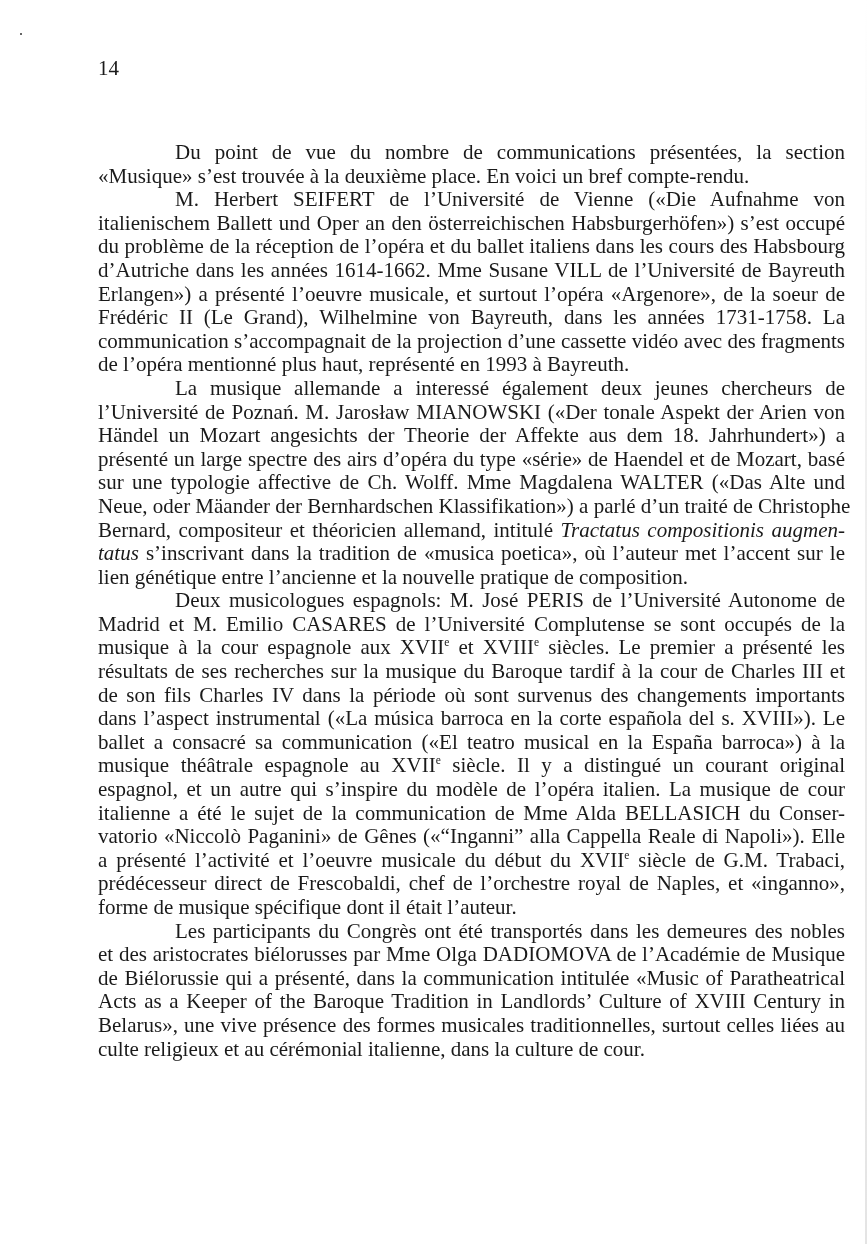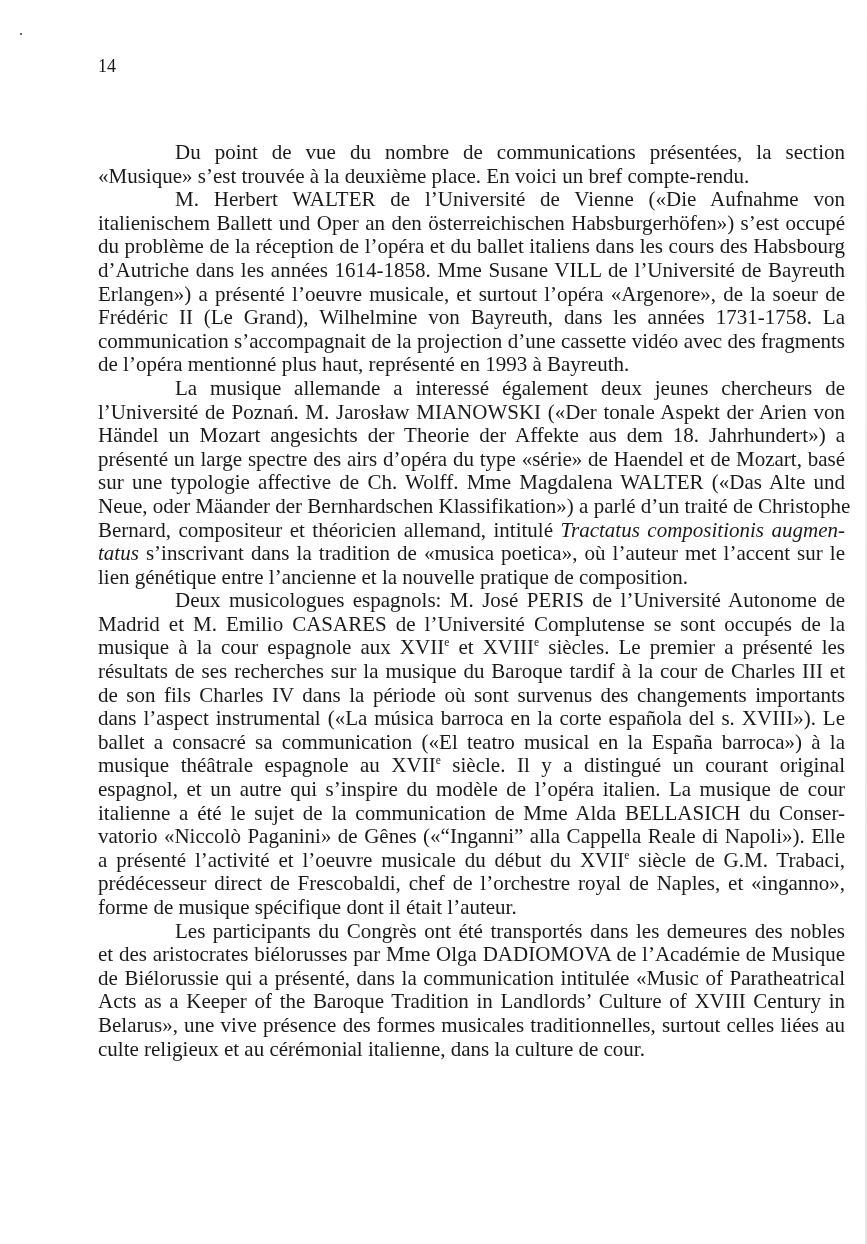--- a/index.html
+++ b/index.html
@@ -2,21 +2,21 @@
 <html><head>
 <meta charset="utf-8">
 <style>
   html, body { margin: 0; padding: 0; background: #ffffff; }
   body {
     width: 867px; height: 1244px; position: relative; overflow: hidden;
     font-family: "Liberation Serif", "DejaVu Serif", serif;
     color: #1a1a1a;
   }
   .speck { position: absolute; left: 20px; top: 33px; width: 2px; height: 2px; background: #666; }
-  .page-number { position: absolute; left: 98px; top: 56px; font-size: 18px; }
+  .page-number { position: absolute; left: 98px; top: 56px; font-size: 21px; }
   .text-block { position: absolute; left: 98px; top: 141px; width: 747px; }
   .line {
     display: block; height: 23.6px; line-height: 23.6px; font-size: 21px;
     text-align: justify; text-align-last: justify; white-space: nowrap; overflow: visible;
   }
   .line.indent { padding-left: 77px; }
   .line.last { text-align-last: left; }
   .paragraph { display: block; }
   .edge { position: absolute; right: 0; top: 0; width: 2px; height: 1244px; background: linear-gradient(#fff, #eee 40%, #e4e4e4); }
 </style>
@@ -29,24 +29,24 @@
 <div class="page-number">14</div>
 
 <div class="text-block">
 
   <div class="paragraph">
     <span class="line indent">Du point de vue du nombre de communications présentées, la section</span>
     <span class="line last">«Musique» s’est trouvée à la deuxième place. En voici un bref compte-rendu.</span>
   </div>
 
   <div class="paragraph">
-    <span class="line indent">M. Herbert WALTER de l’Université de Vienne («Die Aufnahme von</span>
+    <span class="line indent">M. Herbert SEIFERT de l’Université de Vienne («Die Aufnahme von</span>
     <span class="line">italienischem Ballett und Oper an den österreichischen Habsburgerhöfen») s’est occupé</span>
     <span class="line">du problème de la réception de l’opéra et du ballet italiens dans les cours des Habsbourg</span>
-    <span class="line">d’Autriche dans les années 1614-1858. Mme Susane VILL de l’Université de Bayreuth</span>
+    <span class="line">d’Autriche dans les années 1614-1662. Mme Susane VILL de l’Université de Bayreuth</span>
     <span class="line">Erlangen») a présenté l’oeuvre musicale, et surtout l’opéra «Argenore», de la soeur de</span>
     <span class="line">Frédéric II (Le Grand), Wilhelmine von Bayreuth, dans les années 1731-1758. La</span>
     <span class="line">communication s’accompagnait de la projection d’une cassette vidéo avec des fragments</span>
     <span class="line last">de l’opéra mentionné plus haut, représenté en 1993 à Bayreuth.</span>
   </div>
 
   <div class="paragraph">
     <span class="line indent">La musique allemande a interessé également deux jeunes chercheurs de</span>
     <span class="line">l’Université de Poznań. M. Jarosław MIANOWSKI («Der tonale Aspekt der Arien von</span>
     <span class="line">Händel un Mozart angesichts der Theorie der Affekte aus dem 18. Jahrhundert») a</span>

